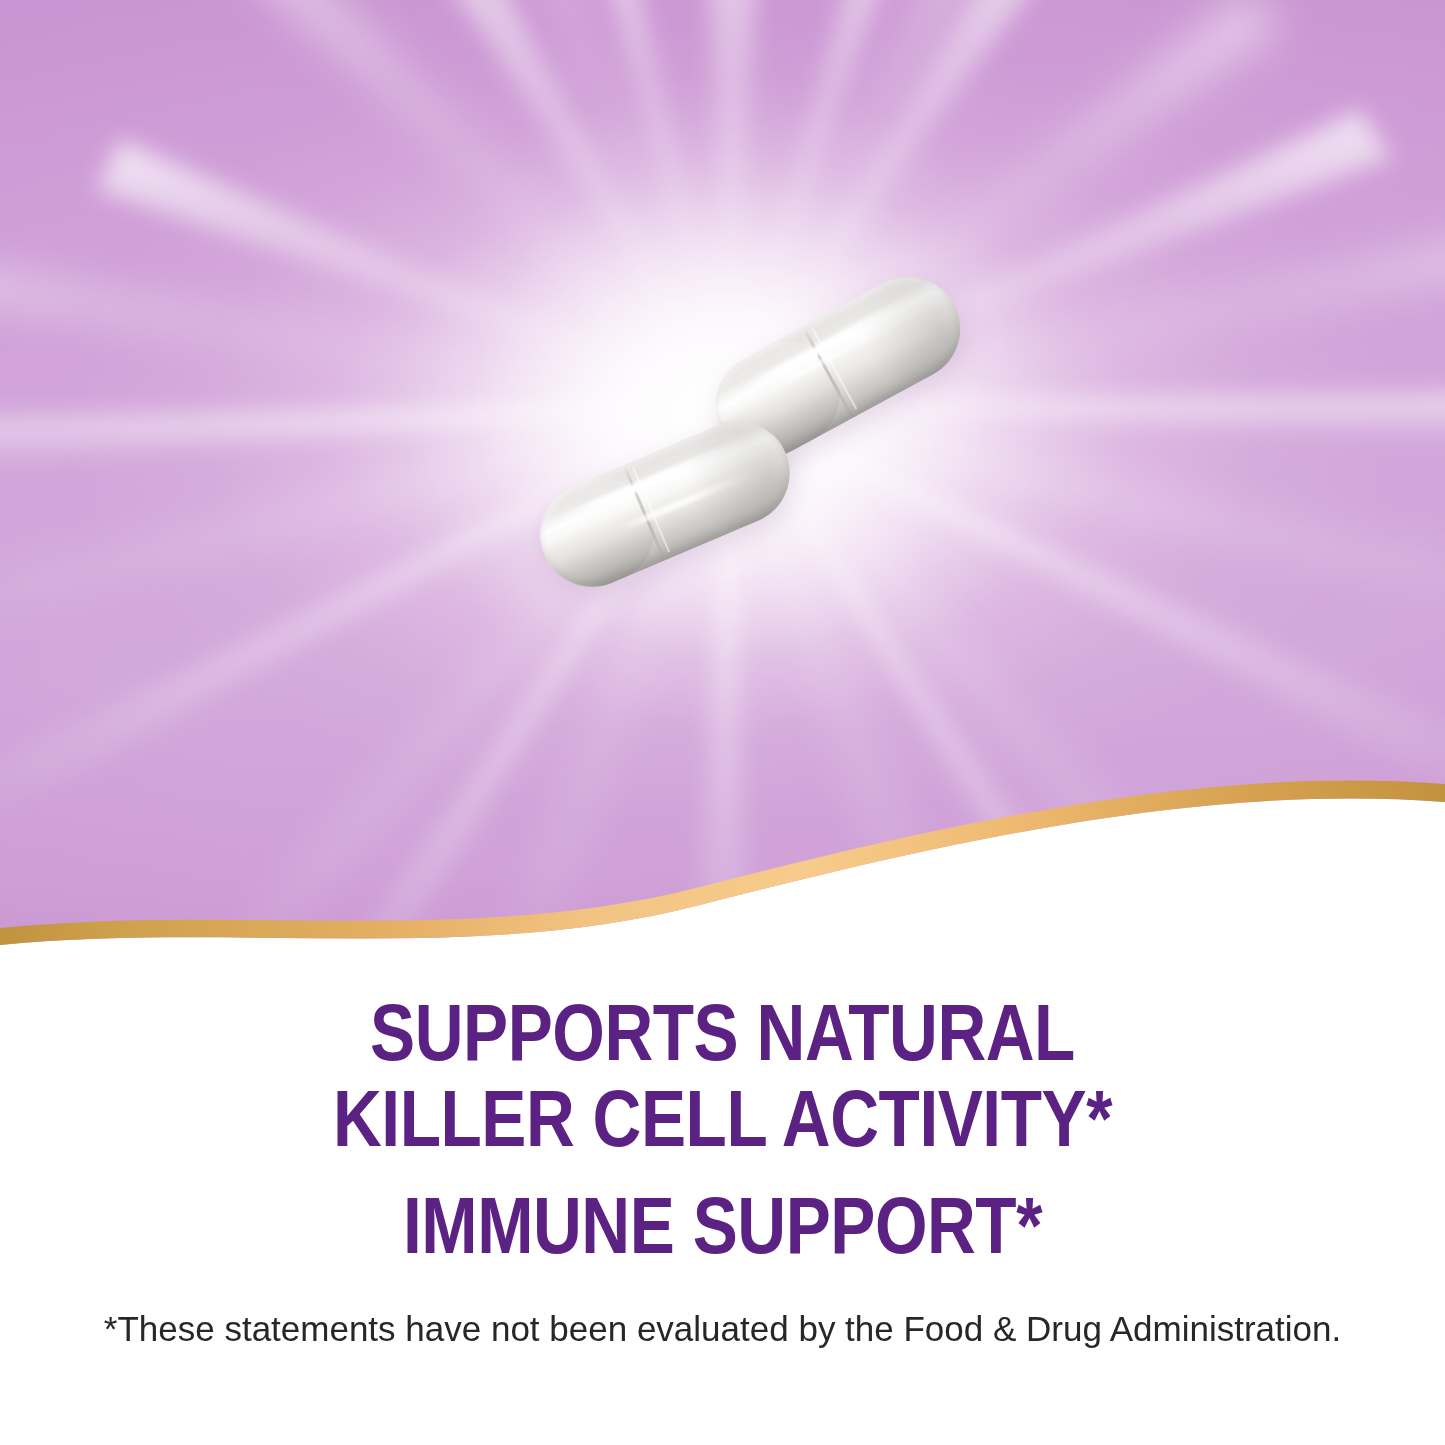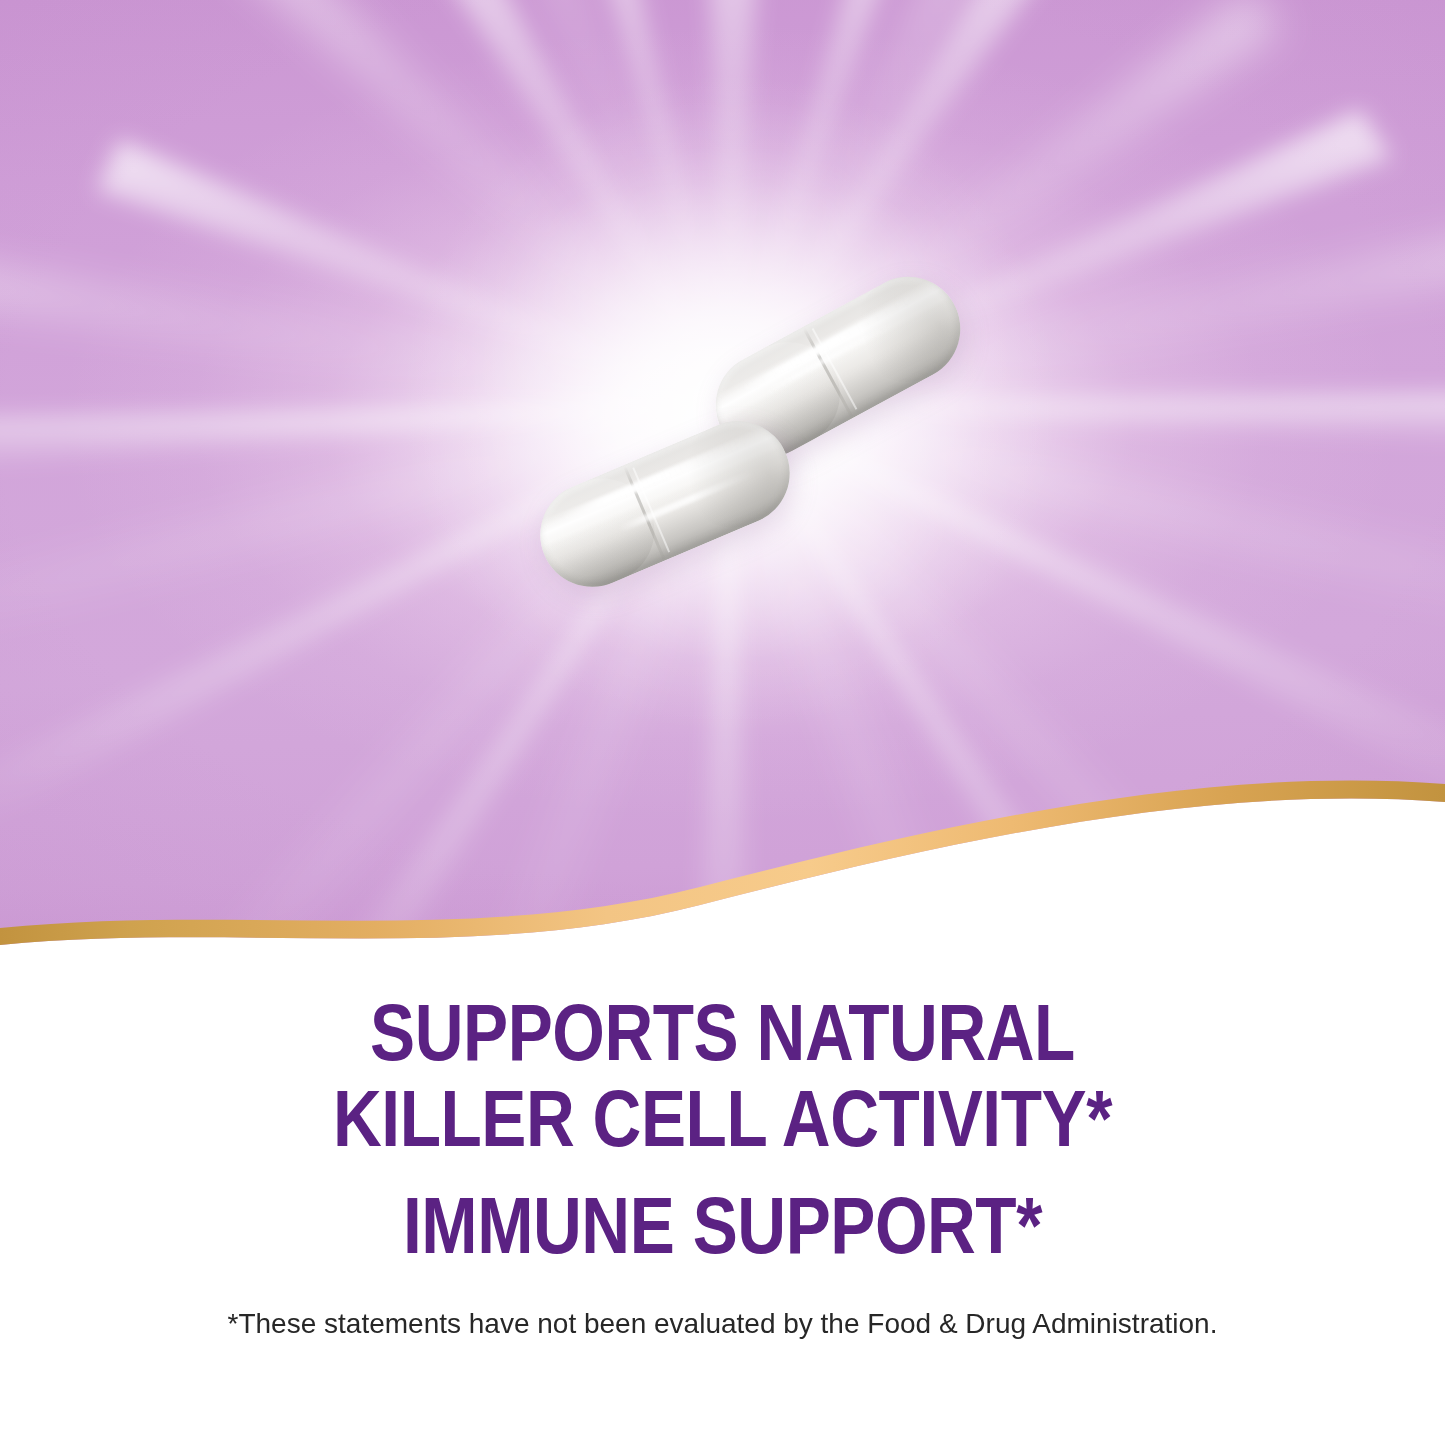--- a/index.html
+++ b/index.html
@@ -188,21 +188,21 @@
   #headline-line2 { top: 119px; font-size: 79px; }
   #headline-line3 { top: 226px; font-size: 79px; }
 
   #disclaimer {
     position: absolute;
     left: 0;
     top: 345px;
     width: 1445px;
     text-align: center;
     color: #272727;
-    font-size: 28px;
+    font-size: 35px;
     line-height: 1.38;
     font-weight: 400;
   }
   #disclaimer .dline { display: block; white-space: nowrap; }
 </style>
 </head>
 <body>
 
 <div id="canvas">
 

